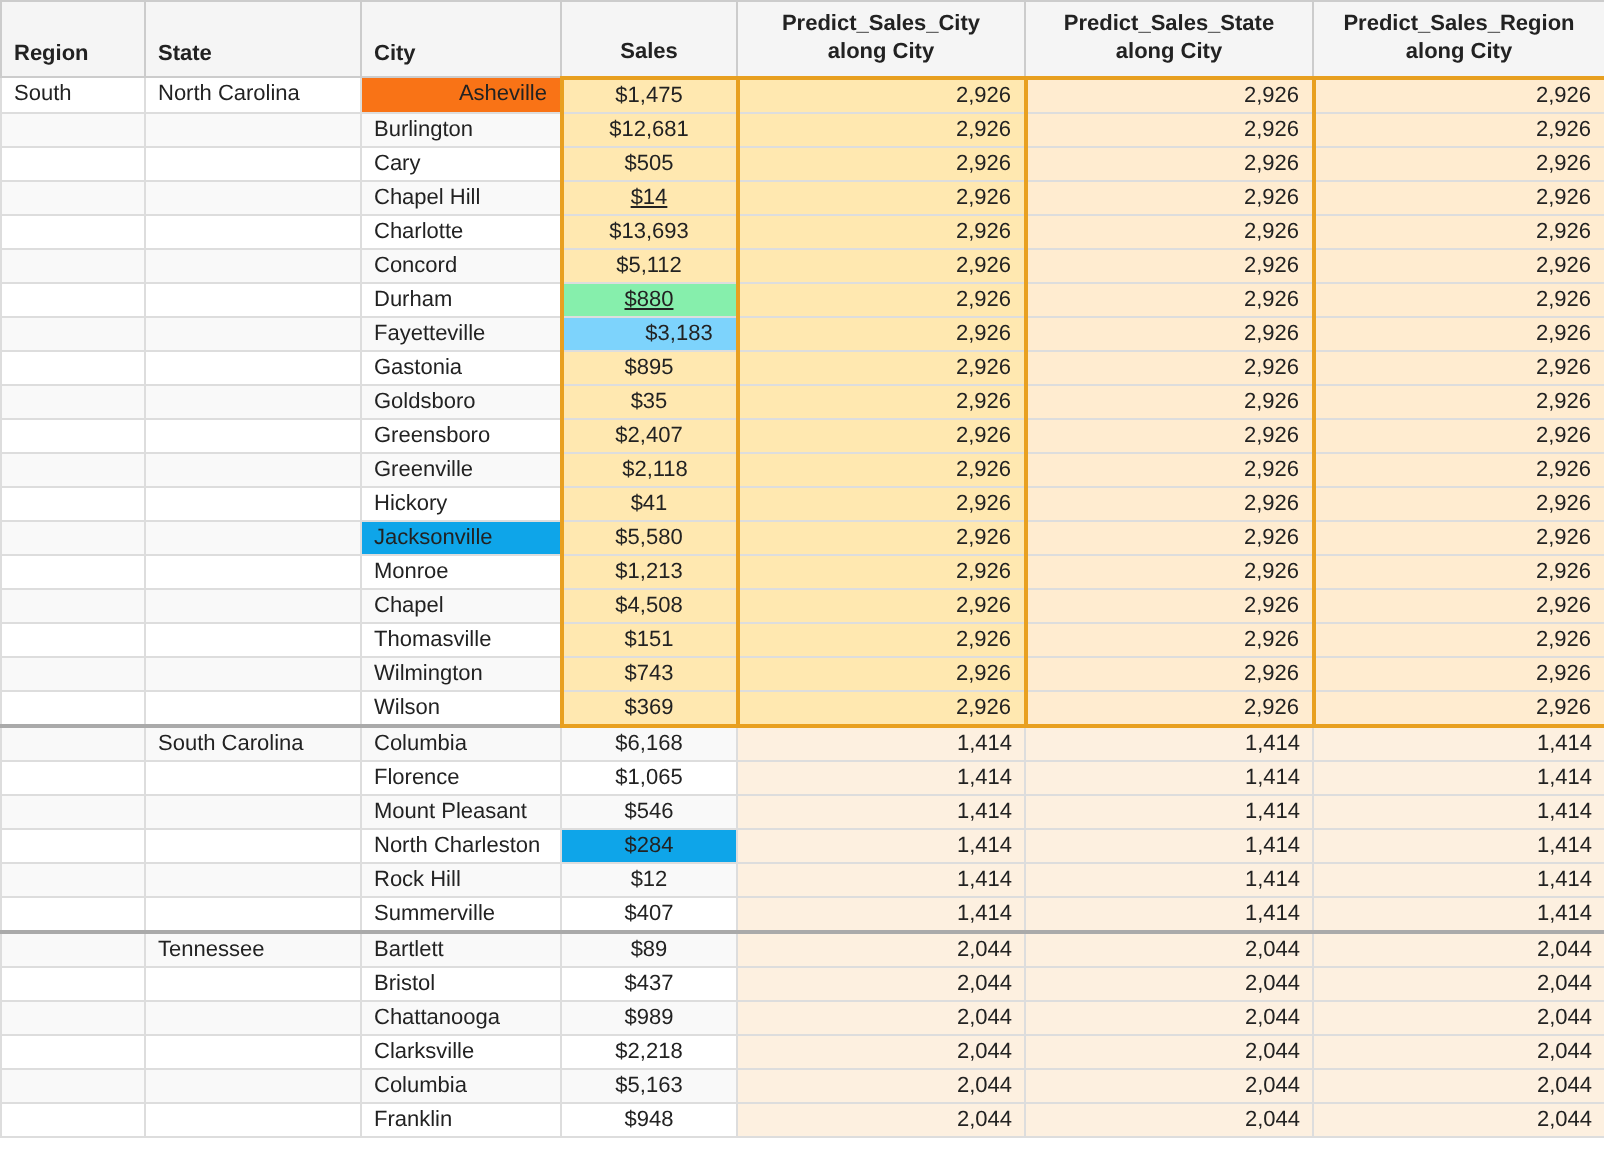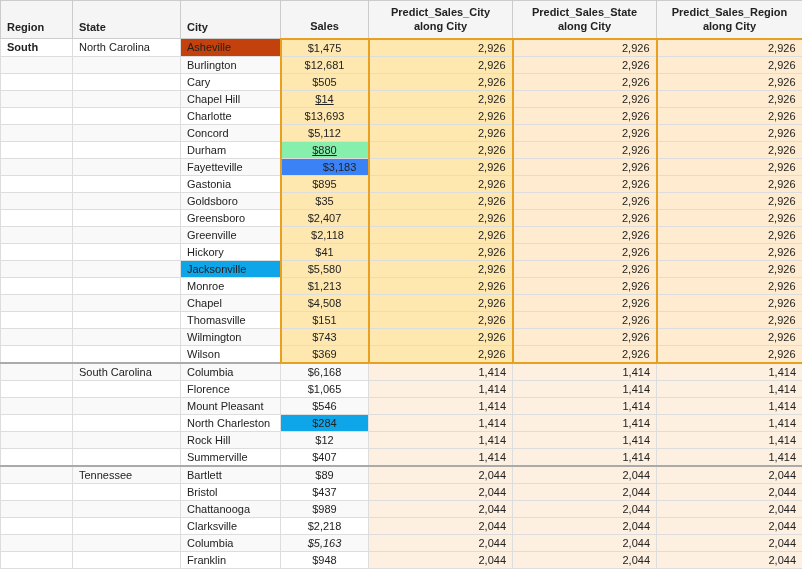--- a/index.html
+++ b/index.html
@@ -92,23 +92,23 @@
         <span>along City</span>
       </th>
       <th>
         <span>Predict_Sales_Region</span><br>
         <span>along City</span>
       </th>
     </tr>
   </thead>
   <tbody id="table-body">
   <tr>
-        <td class="region-col region-cell" style="background: rgb(255, 255, 255); font-weight: bold;">South</td>
+        <td class="region-col region-cell" style="background: rgb(255, 255, 255); font-weight: normal;">South</td>
         <td class="state-col state-cell" style="background: rgb(255, 255, 255);">North Carolina</td>
-        <td class="city-col" style="background: #c2410c;">Asheville</td>
+        <td class="city-col" style="background: #f97316; text-align: right;">Asheville</td>
         <td class="sales-col" style="background: rgb(255, 232, 176); border-left: 2px solid rgb(232, 160, 32); border-right: 2px solid rgb(232, 160, 32); border-top: 2px solid rgb(232, 160, 32);">$1,475</td>
         <td class="pred-col" style="background: rgb(255, 232, 176); border-left: 2px solid rgb(232, 160, 32); border-right: 2px solid rgb(232, 160, 32); border-top: 2px solid rgb(232, 160, 32);">2,926</td>
         <td class="pred-col" style="background: rgb(255, 236, 208); border-top: 2px solid rgb(232, 160, 32);">2,926</td>
         <td class="pred-col" style="background: rgb(255, 236, 208); border-left: 2px solid rgb(232, 160, 32); border-right: 2px solid rgb(232, 160, 32); border-top: 2px solid rgb(232, 160, 32);">2,926</td>
       </tr>
       <tr>
         <td class="region-col region-cell" style="background: rgb(249, 249, 249);"></td>
         <td class="state-col state-cell" style="background: rgb(249, 249, 249);"></td>
         <td class="city-col" style="background: rgb(249, 249, 249);">Burlington</td>
         <td class="sales-col" style="background: rgb(255, 232, 176); border-left: 2px solid rgb(232, 160, 32); border-right: 2px solid rgb(232, 160, 32);">$12,681</td>
@@ -158,21 +158,21 @@
         <td class="city-col" style="background: rgb(255, 255, 255);">Durham</td>
         <td class="sales-col" style="background: #86efac; border-left: 2px solid rgb(232, 160, 32); border-right: 2px solid rgb(232, 160, 32); text-decoration: underline;">$880</td>
         <td class="pred-col" style="background: rgb(255, 232, 176); border-left: 2px solid rgb(232, 160, 32); border-right: 2px solid rgb(232, 160, 32);">2,926</td>
         <td class="pred-col" style="background: rgb(255, 236, 208);">2,926</td>
         <td class="pred-col" style="background: rgb(255, 236, 208); border-left: 2px solid rgb(232, 160, 32); border-right: 2px solid rgb(232, 160, 32);">2,926</td>
       </tr>
       <tr>
         <td class="region-col region-cell" style="background: rgb(249, 249, 249);"></td>
         <td class="state-col state-cell" style="background: rgb(249, 249, 249);"></td>
         <td class="city-col" style="background: rgb(249, 249, 249);">Fayetteville</td>
-        <td class="sales-col" style="background: #3b82f6; border-left: 2px solid rgb(232, 160, 32); border-right: 2px solid rgb(232, 160, 32); padding-left: 36px;">$3,183</td>
+        <td class="sales-col" style="background: #7dd3fc; border-left: 2px solid rgb(232, 160, 32); border-right: 2px solid rgb(232, 160, 32); padding-left: 36px;">$3,183</td>
         <td class="pred-col" style="background: rgb(255, 232, 176); border-left: 2px solid rgb(232, 160, 32); border-right: 2px solid rgb(232, 160, 32);">2,926</td>
         <td class="pred-col" style="background: rgb(255, 236, 208);">2,926</td>
         <td class="pred-col" style="background: rgb(255, 236, 208); border-left: 2px solid rgb(232, 160, 32); border-right: 2px solid rgb(232, 160, 32);">2,926</td>
       </tr>
       <tr>
         <td class="region-col region-cell" style="background: rgb(255, 255, 255);"></td>
         <td class="state-col state-cell" style="background: rgb(255, 255, 255);"></td>
         <td class="city-col" style="background: rgb(255, 255, 255);">Gastonia</td>
         <td class="sales-col" style="background: rgb(255, 232, 176); border-left: 2px solid rgb(232, 160, 32); border-right: 2px solid rgb(232, 160, 32);">$895</td>
         <td class="pred-col" style="background: rgb(255, 232, 176); border-left: 2px solid rgb(232, 160, 32); border-right: 2px solid rgb(232, 160, 32);">2,926</td>
@@ -356,21 +356,21 @@
         <td class="city-col" style="background: rgb(255, 255, 255);">Clarksville</td>
         <td class="sales-col" style="background: rgb(255, 255, 255);">$2,218</td>
         <td class="pred-col" style="background: rgb(253, 240, 224);">2,044</td>
         <td class="pred-col" style="background: rgb(253, 240, 224);">2,044</td>
         <td class="pred-col" style="background: rgb(253, 240, 224);">2,044</td>
       </tr>
       <tr>
         <td class="region-col region-cell" style="background: rgb(249, 249, 249);"></td>
         <td class="state-col state-cell" style="background: rgb(249, 249, 249);"></td>
         <td class="city-col" style="background: rgb(249, 249, 249);">Columbia</td>
-        <td class="sales-col" style="background: rgb(249, 249, 249); font-style: italic;">$5,163</td>
+        <td class="sales-col" style="background: rgb(249, 249, 249);">$5,163</td>
         <td class="pred-col" style="background: rgb(253, 240, 224);">2,044</td>
         <td class="pred-col" style="background: rgb(253, 240, 224);">2,044</td>
         <td class="pred-col" style="background: rgb(253, 240, 224);">2,044</td>
       </tr>
       <tr>
         <td class="region-col region-cell" style="background: rgb(255, 255, 255);"></td>
         <td class="state-col state-cell" style="background: rgb(255, 255, 255);"></td>
         <td class="city-col" style="background: rgb(255, 255, 255);">Franklin</td>
         <td class="sales-col" style="background: rgb(255, 255, 255);">$948</td>
         <td class="pred-col" style="background: rgb(253, 240, 224);">2,044</td>

